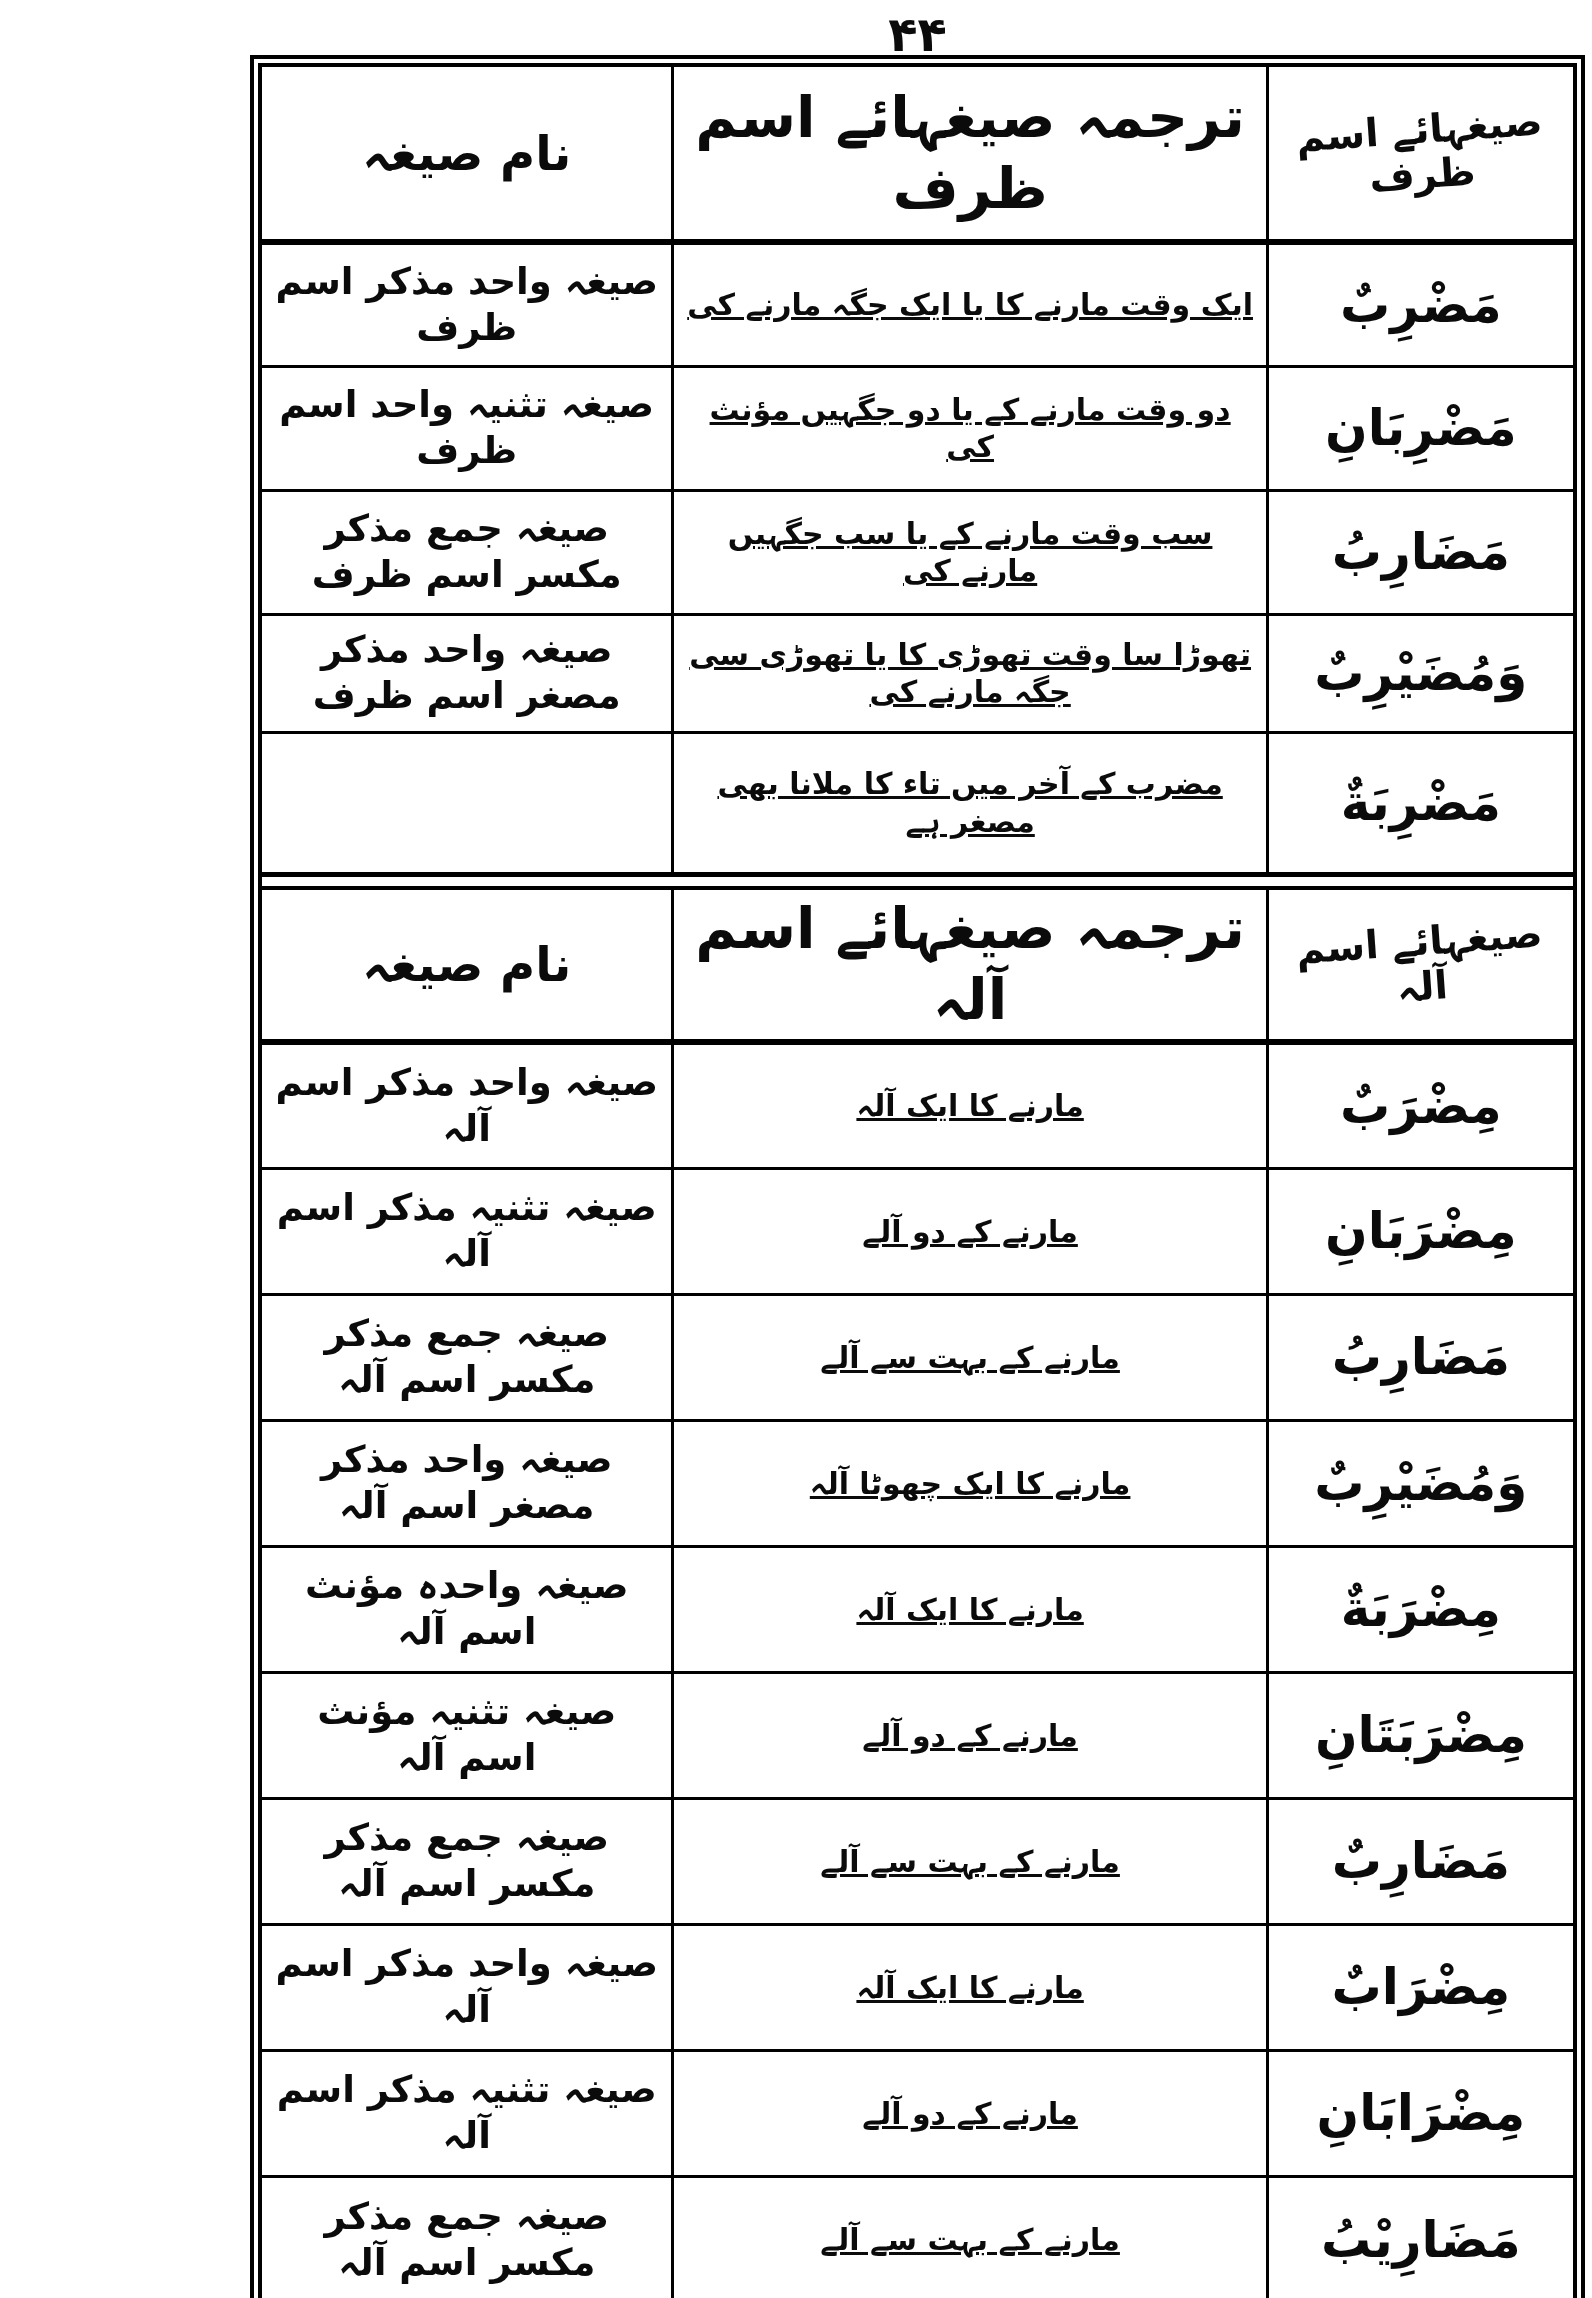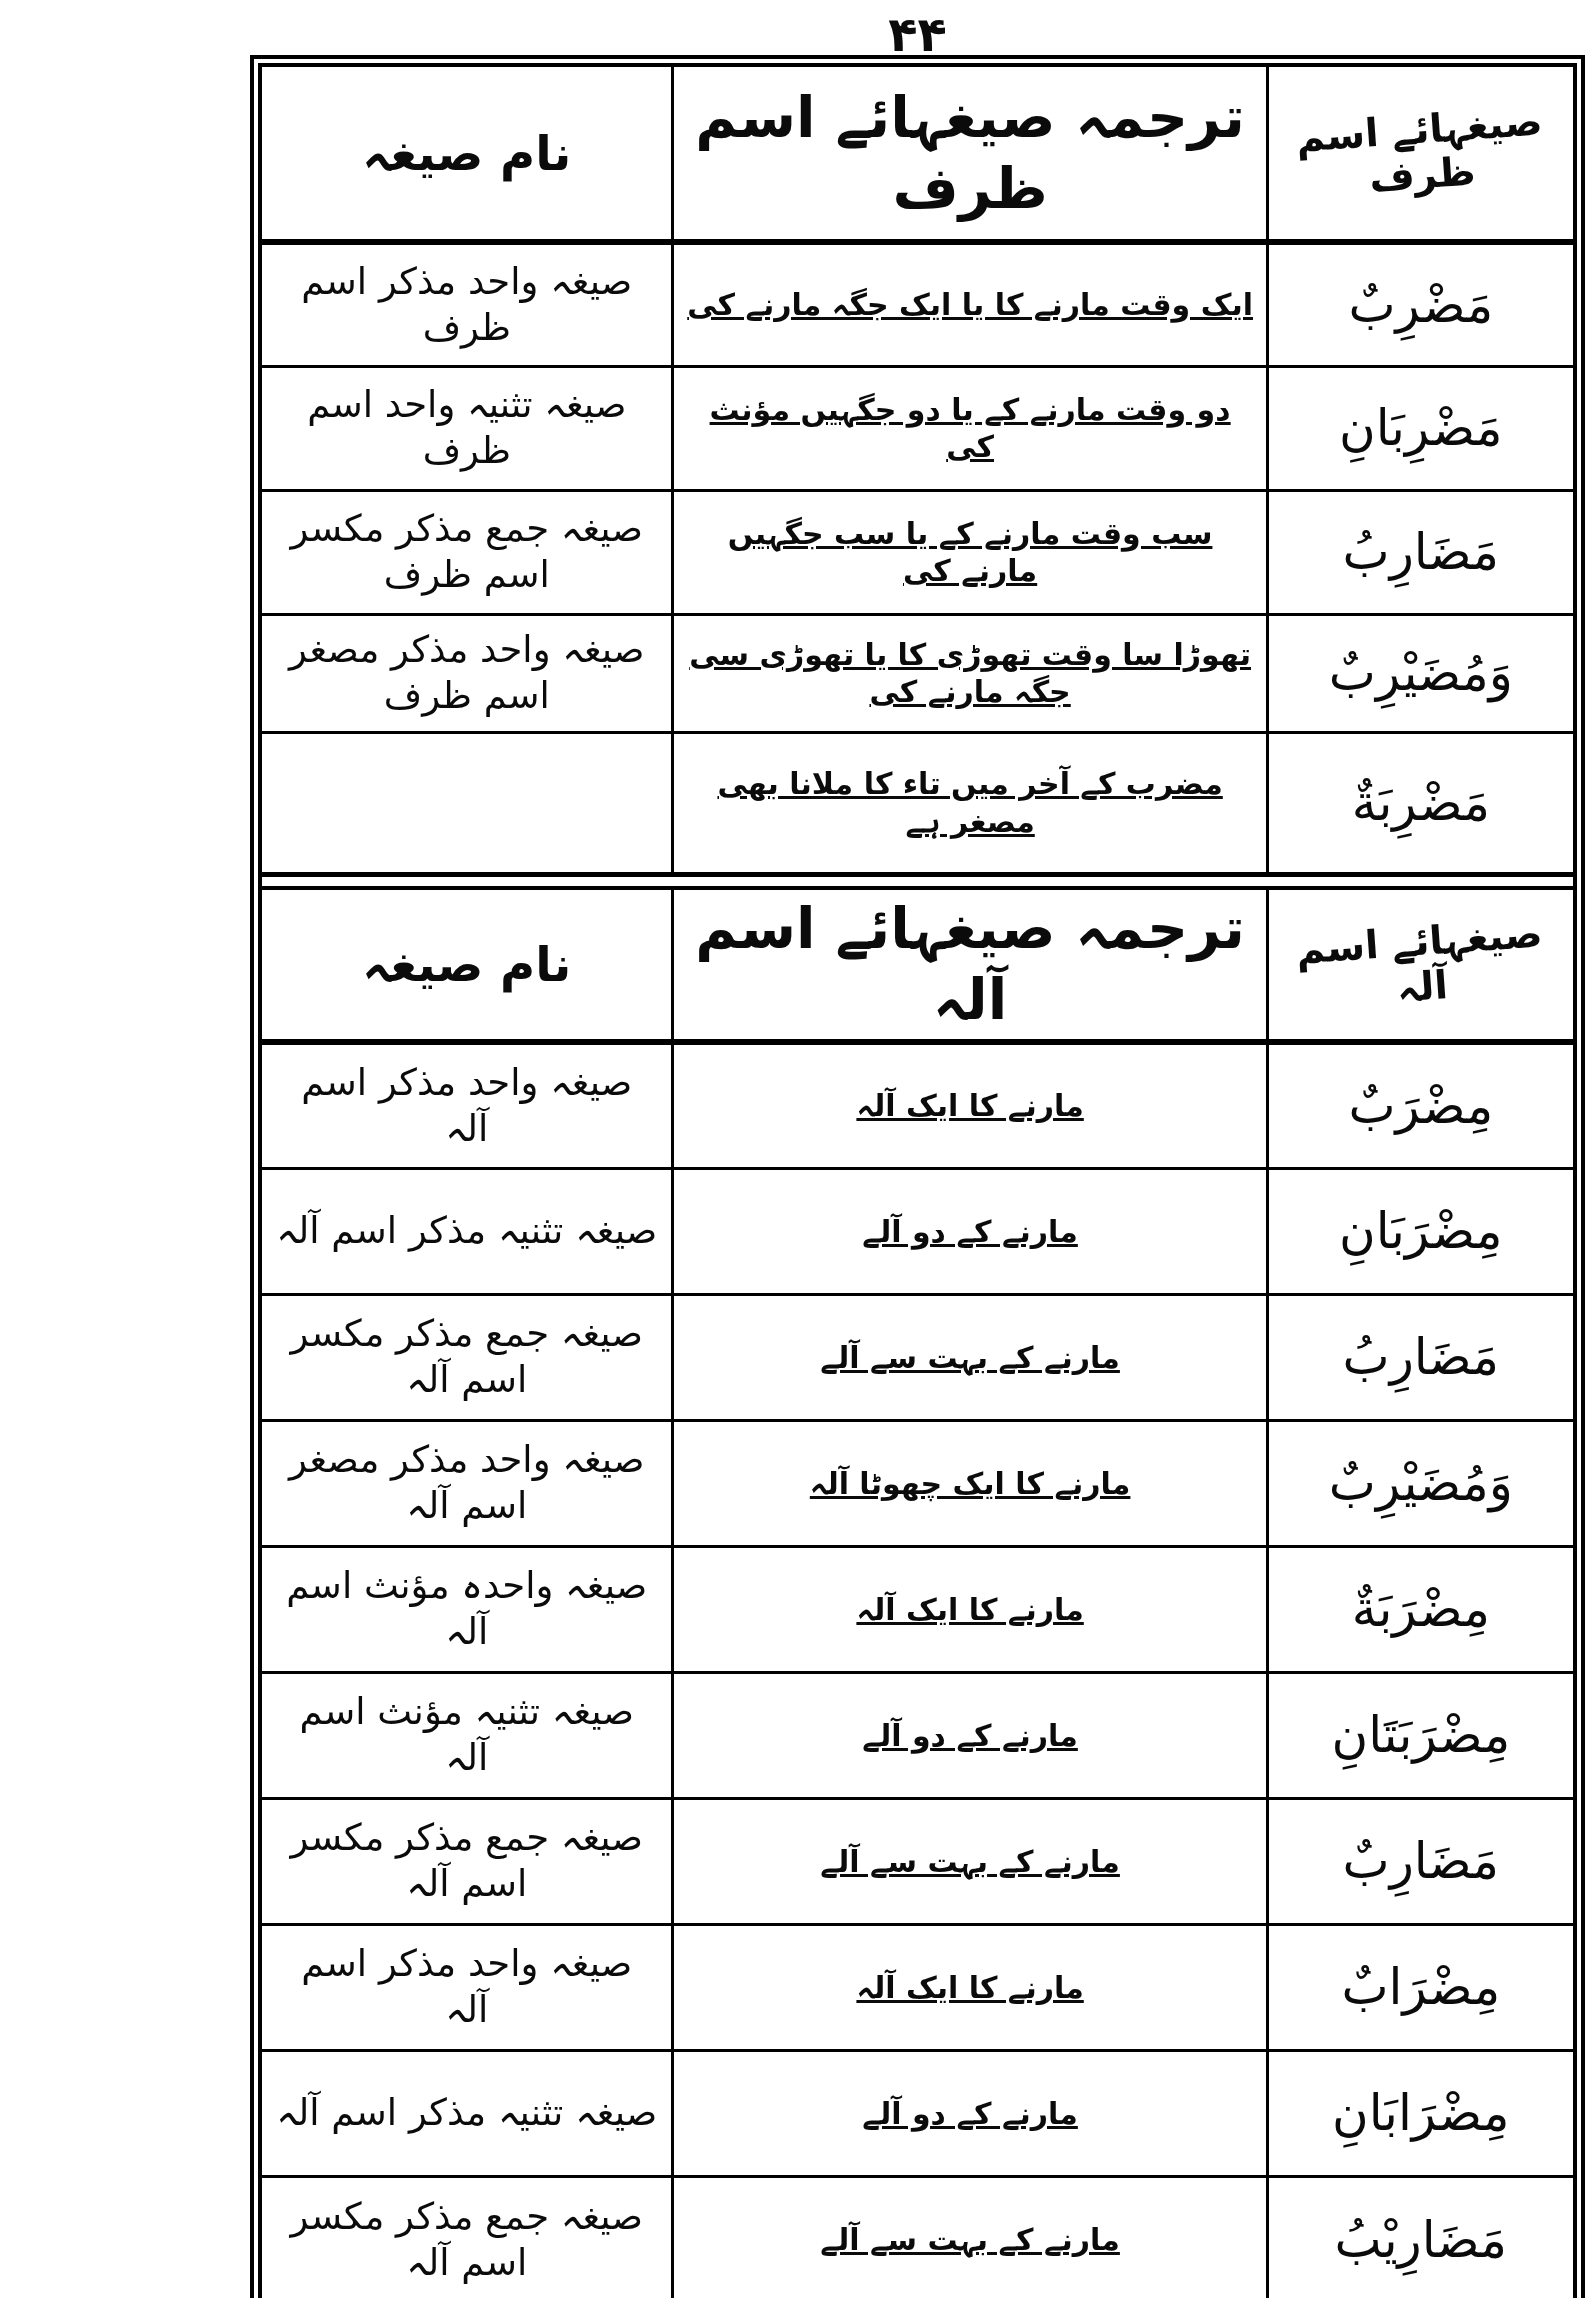--- a/index.html
+++ b/index.html
@@ -35,23 +35,23 @@
     vertical-align: middle;
     text-align: center;
     padding: 3.7px 13px;
     overflow: hidden;
     line-height: 1.25;
   }
   col.c-form  { width: 305px; }
   col.c-trans { width: 595px; }
   col.c-name  { width: auto;  }
 
-  .form-cell  { font-size: 50px; font-weight: 400; }
+  .form-cell  { font-size: 50px; font-weight: 700; }
   .trans-cell { font-size: 30px; font-weight: 700; text-decoration: underline; }
-  .name-cell  { font-size: 37px; font-weight: 400; }
+  .name-cell  { font-size: 37px; font-weight: 700; }
 
   tr.header-row td { border-bottom-width: 6.5px; }
   .hdr-form  { font-size: 39px; font-weight: 700; line-height: 1.15; }
   .hdr-form .tilt { display: inline-block; transform: rotate(-4deg); }
   .hdr-trans { font-size: 57px; font-weight: 700; }
   .hdr-name  { font-size: 48px; font-weight: 700; }
 
   
   .t1 tr:nth-child(1) { height: 175px; }
   .t1 tr:nth-child(2) { height: 124px; }

